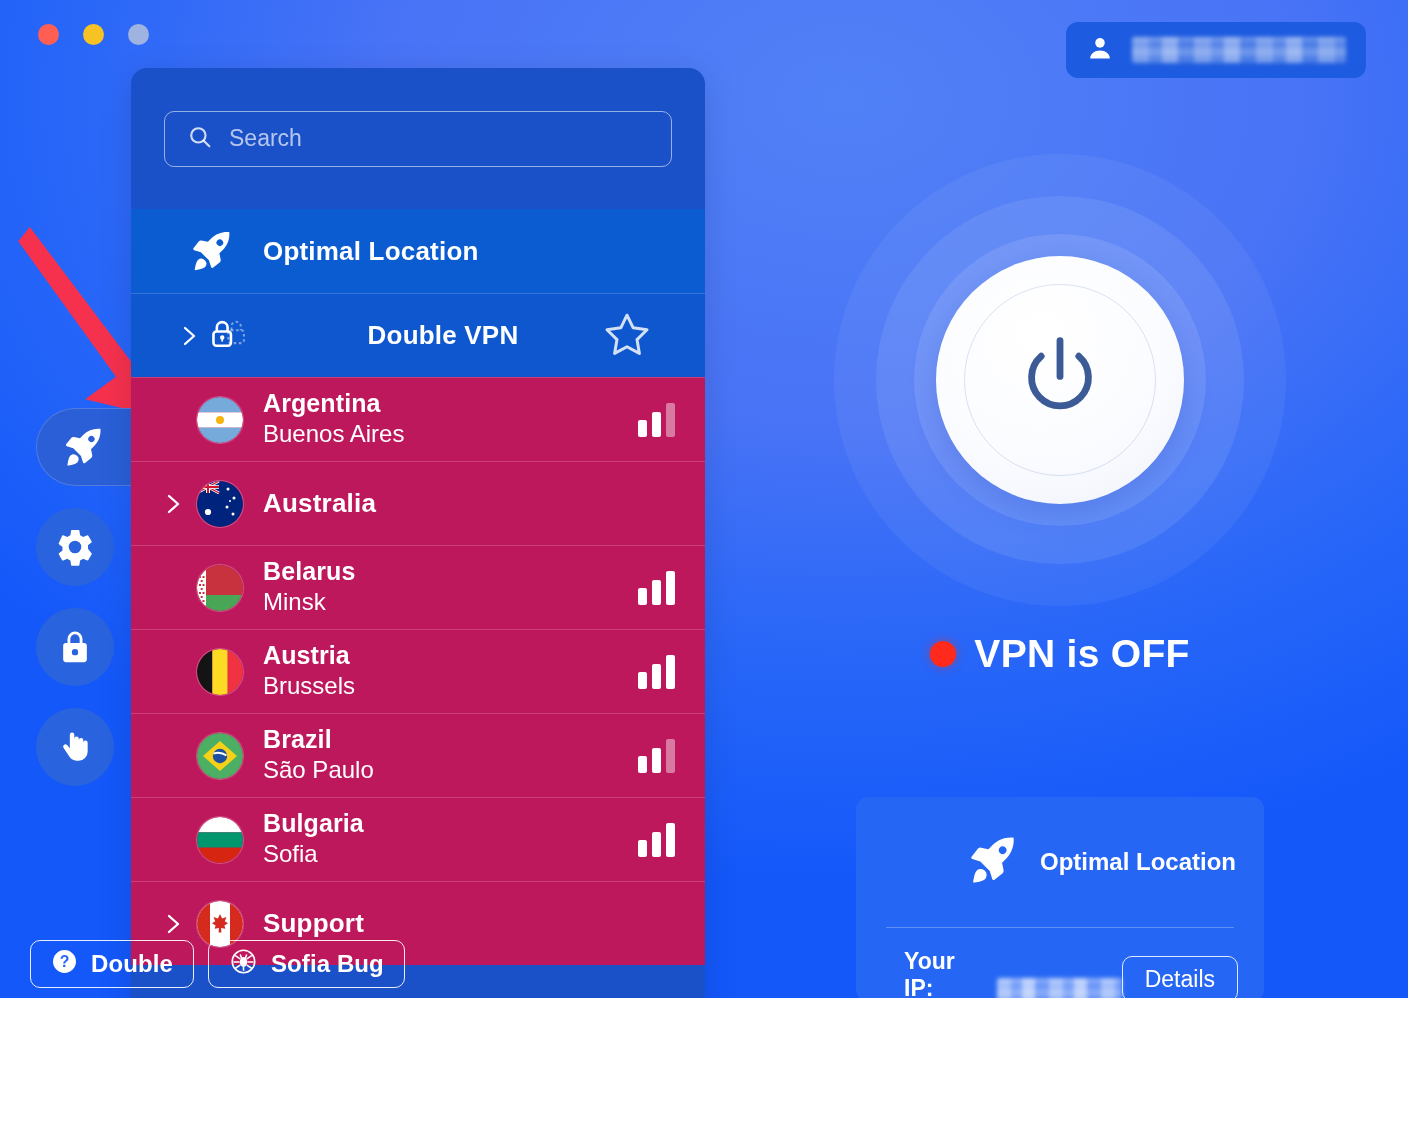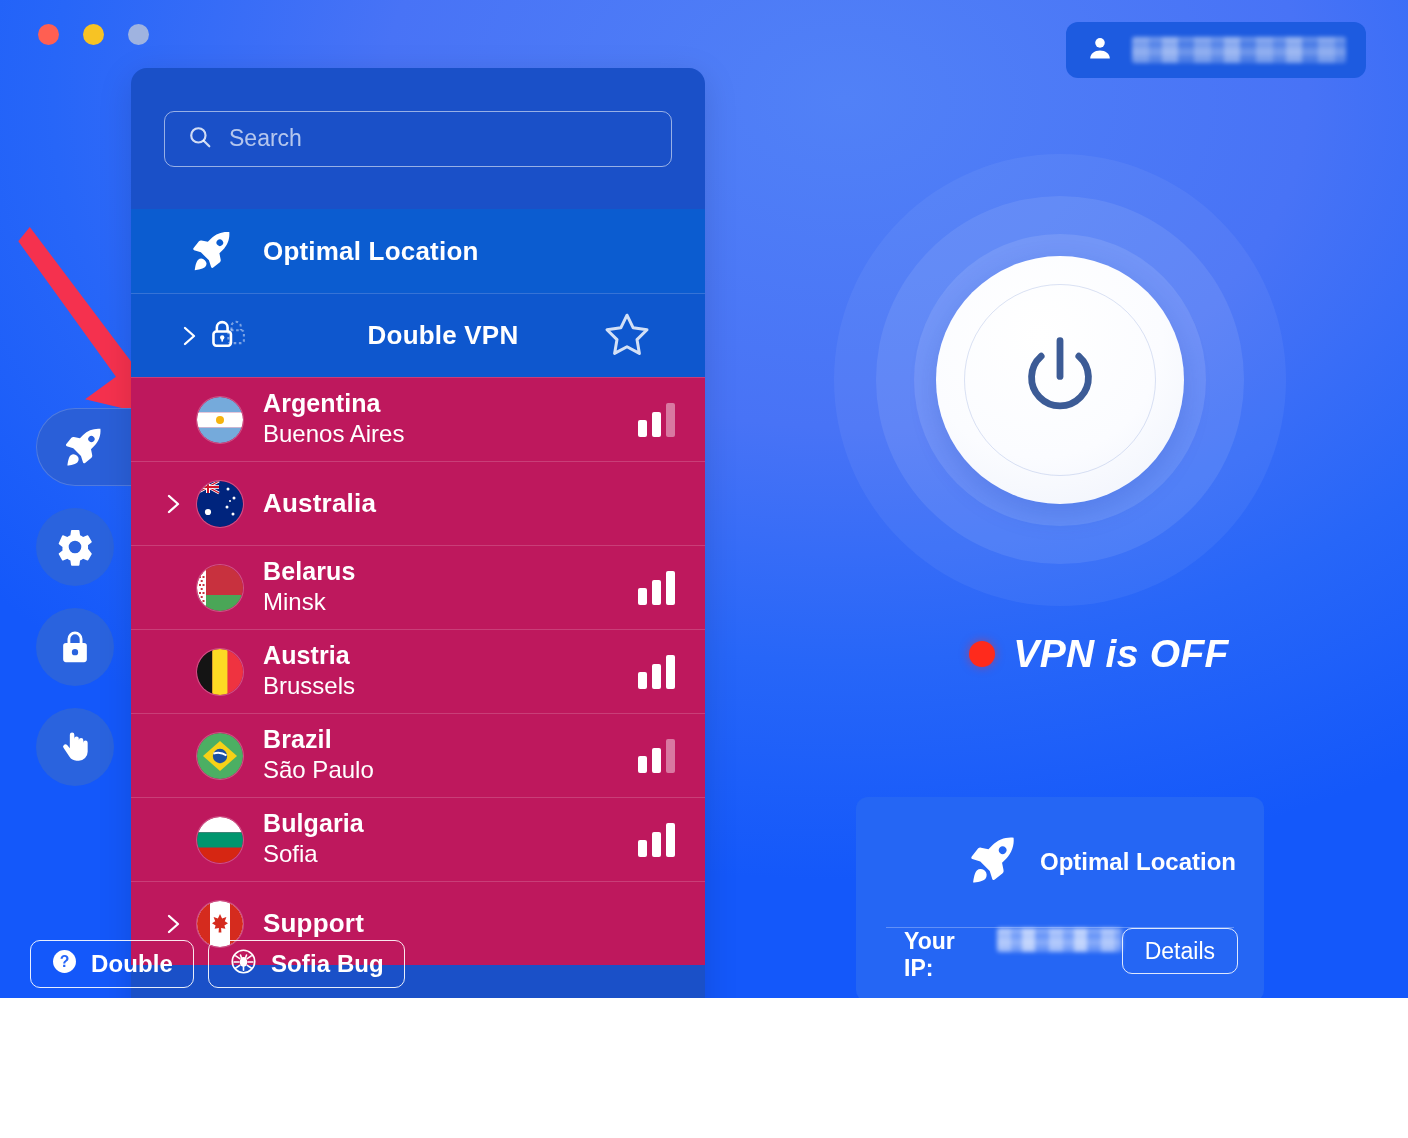--- a/index.html
+++ b/index.html
@@ -180,42 +180,42 @@
   #power-btn::after {
     content: ""; position: absolute;
     width: 190px; height: 190px; border-radius: 50%;
     border: 1px solid rgba(90,125,200,.22);
   }
 
   #status-row {
     position: absolute; left: 0; right: 0; top: 632px;
     display: flex; align-items: center; justify-content: center; gap: 18px;
   }
-  #status-row { left: 869px; width: 460px; font-style: italic; }
+  #status-row { left: 830px; width: 460px; }
   #status-dot { width: 26px; height: 26px; border-radius: 50%; background: #FF2A1C; box-shadow: 0 0 10px rgba(255,42,28,.5); }
   #status-text { color: #fff; font-size: 39px; font-weight: 700; letter-spacing: .3px; }
 
   
   #info-card {
     position: absolute; left: 856px; top: 797px;
     width: 408px; height: 205px;
     background: #2566F4;
     border-radius: 12px;
     padding: 0 26px;
   }
   #info-loc {
     height: 130px;
     display: flex; align-items: center; gap: 22px;
     padding-left: 82px;
   }
   #info-loc-label { color: #fff; font-size: 24px; font-weight: 700; }
   #info-divider { height: 1px; background: rgba(255,255,255,.28); margin: 0 4px; }
   #info-ip-row {
     height: 74px;
-    display: flex; align-items: flex-start; gap: 0;
+    display: flex; align-items: flex-end; gap: 0;
     padding-left: 22px;
   }
   #ip-label { color: #fff; font-size: 23px; font-weight: 700; }
   #ip-blur {
     width: 128px; height: 24px; margin-left: 8px;
     border-radius: 3px;
     background:
       repeating-linear-gradient(90deg,
         rgba(255,255,255,.50) 0px, rgba(255,255,255,.50) 14px,
         rgba(255,255,255,.26) 14px, rgba(255,255,255,.26) 25px,

